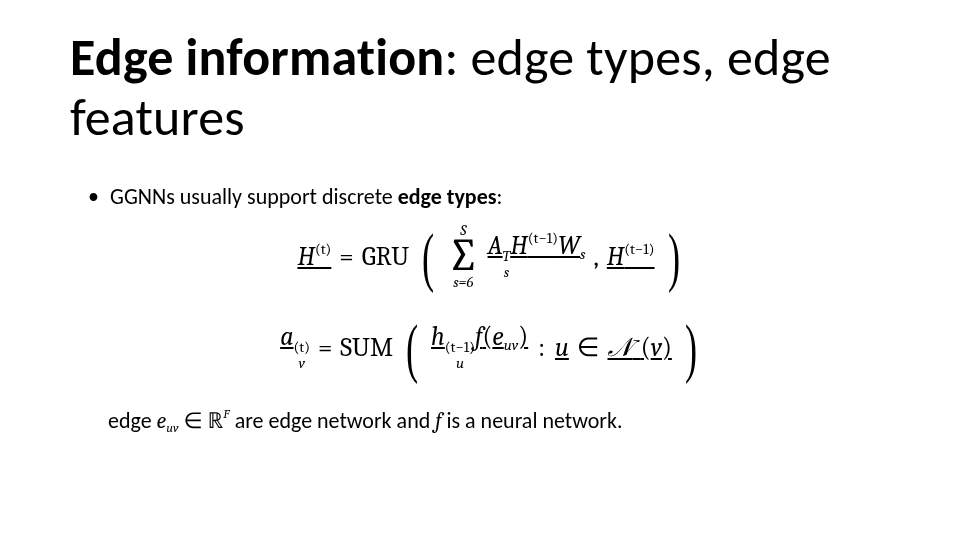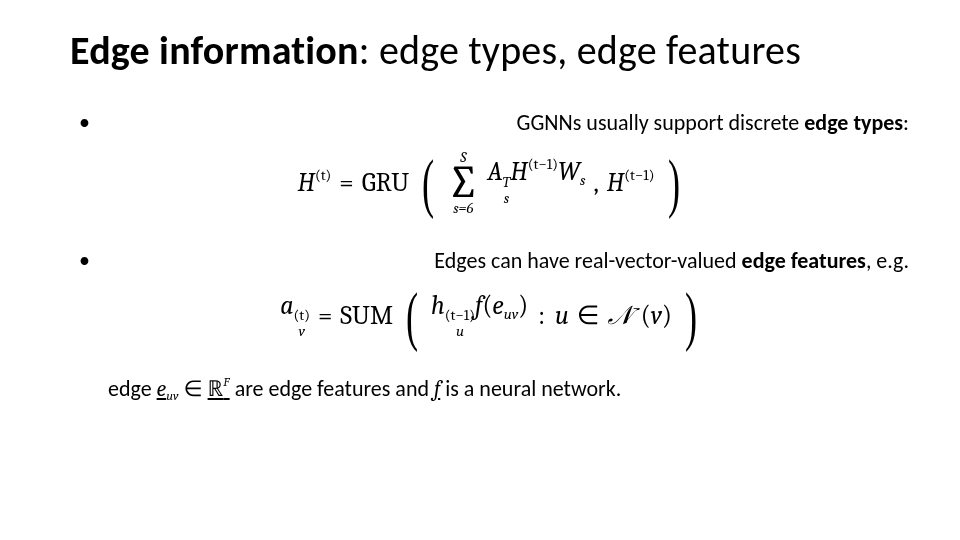--- a/index.html
+++ b/index.html
@@ -13,34 +13,33 @@
     overflow: hidden;
   }
   .slide {
     position: relative;
     width: 960px;
     height: 540px;
     box-sizing: border-box;
     padding: 28px 48px 20px 70px;
   }
   .title {
-    font-size: 40px;
+    font-size: 52px;
     font-weight: 400;
     margin: 0 0 34px 0;
     line-height: 1.15;
     letter-spacing: 0.2px;
   }
   .title-bold {
     font-weight: 700;
   }
   ul {
     list-style: none;
-    margin: 3px;
+    margin: 12px;
     padding: 0;
-    text-align: right;
   }
   li {
     font-size: 22px;
     line-height: 1.35;
     margin: 0 0 8px 0;
     position: relative;
     padding-left: 28px;
   }
   li::before {
     content: "•";
@@ -77,21 +76,21 @@
   }
   .eq .sigma .limU, .eq .sigma .limL {
     font-size: 15px;
     font-style: italic;
   }
   .eq .sigma .sym {
     font-size: 46px;
     line-height: 0.8;
     font-family: "Cambria Math", Cambria, serif;
   }
-  .it { font-style: italic; }
+  .it { font-style: italic; text-decoration: underline; }
   sup, sub {
     font-size: 0.58em;
     line-height: 0;
     font-style: italic;
   }
   sup { vertical-align: 0.75em; }
   sub { vertical-align: -0.35em; }
   .supsub {
     display: inline-flex;
     flex-direction: column;
@@ -104,21 +103,20 @@
   .rm { font-style: normal; }
   .where {
     font-size: 22px;
     line-height: 1.35;
     margin-top: 20px;
     margin-left: 38px;
   }
   .where .math {
     font-family: "Cambria Math", Cambria, "Times New Roman", serif;
     font-style: italic;
-    text-decoration: underline;
   }
   .bb {
     font-family: "Cambria Math", "Segoe UI Symbol", serif;
     font-style: normal;
   }
 </style>
 </head>
 <body>
 
 <div class="slide">
@@ -149,25 +147,20 @@
             <span>T</span>
             <span>s</span>
           </span><span>H</span><sup class="rm">(t−1)</sup><span>W</span><sub>s</sub>
       </span>
       <span>,</span>
       <span class="it"><span>H</span><sup class="rm">(t−1)</sup></span>
       <span class="rparen">)</span>
     </span>
   </div>
 
-  <ul>
-    <li>
-      <span>Edges can have real-vector-valued </span><strong>edge features</strong><span>, e.g.</span>
-    </li>
-  </ul>
 
   <div class="eq">
     <span class="row">
       <span class="it"><span>a</span><span class="supsub">
             <span class="rm">(t)</span>
             <span>v</span>
           </span></span>
       <span>=</span>
       <span class="rm">SUM</span>
       <span class="lparen">(</span>
@@ -179,16 +172,16 @@
       </span>
       <span style="margin:0 2px;"> : </span>
       <span class="it"><span>u</span></span>
       <span>∈</span>
       <span class="it"><span>𝒩</span><sup class="rm">−</sup><span class="rm">(</span><span>v</span><span class="rm">)</span></span>
       <span class="rparen">)</span>
     </span>
   </div>
 
   <div class="where">
-    <span>edge </span><span class="math"><span>e</span><sub>uv</sub></span><span> ∈ </span><span class="math"><span class="bb">ℝ</span><sup>F</sup></span><span> are edge features and </span><span class="math">f</span><span> is a neural network.</span>
+    <span>edge </span><span class="math"><span>e</span><sub>uv</sub></span><span> ∈ </span><span class="math"><span class="bb">ℝ</span><sup>F</sup></span><span> are edge network and </span><span class="math">f</span><span> is a neural network.</span>
   </div>
 
 </div>
 
 </body></html>

